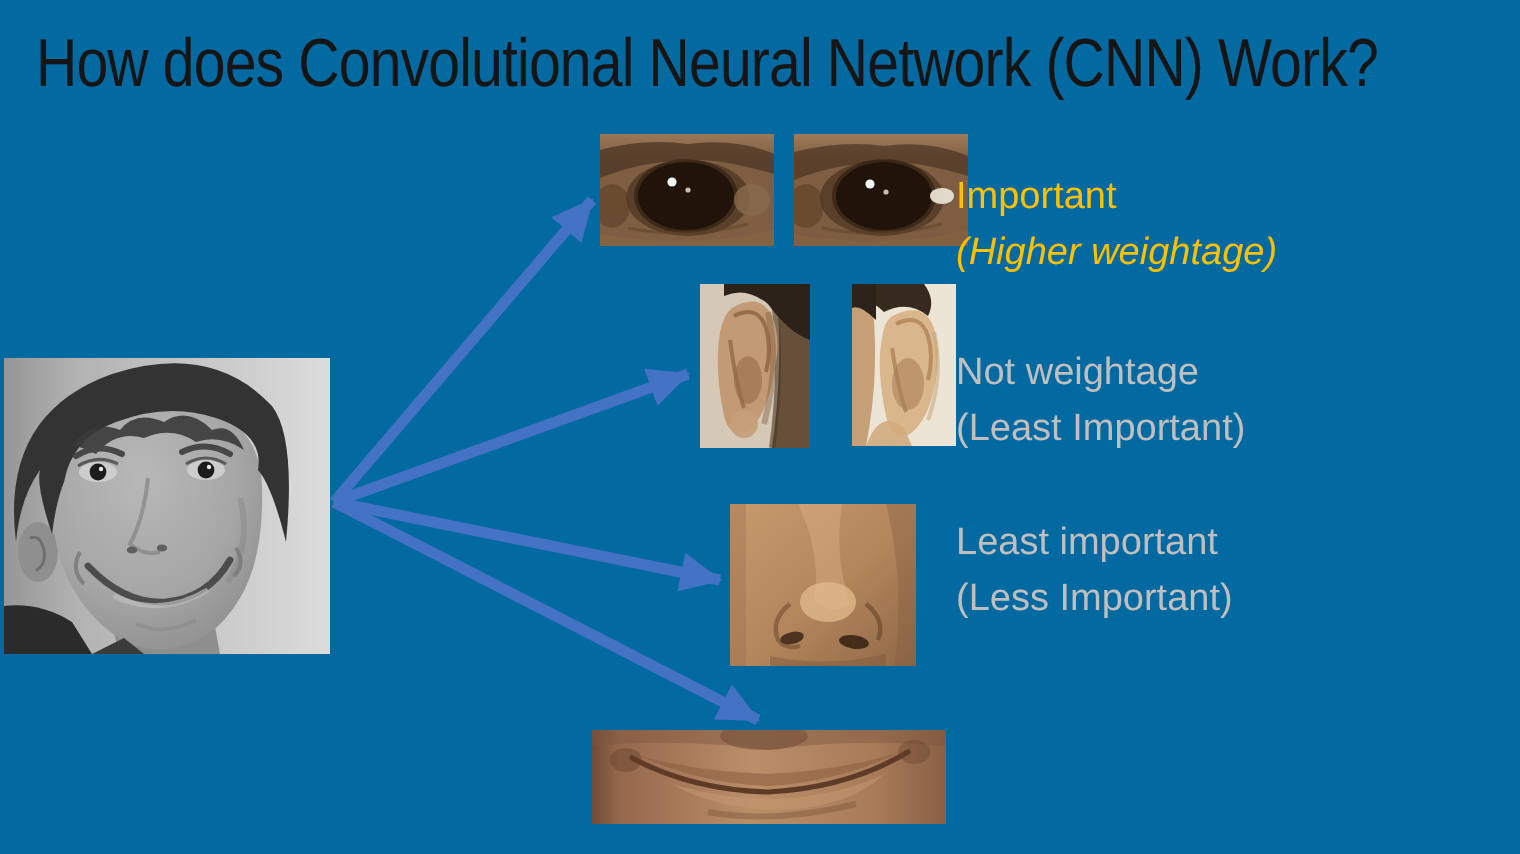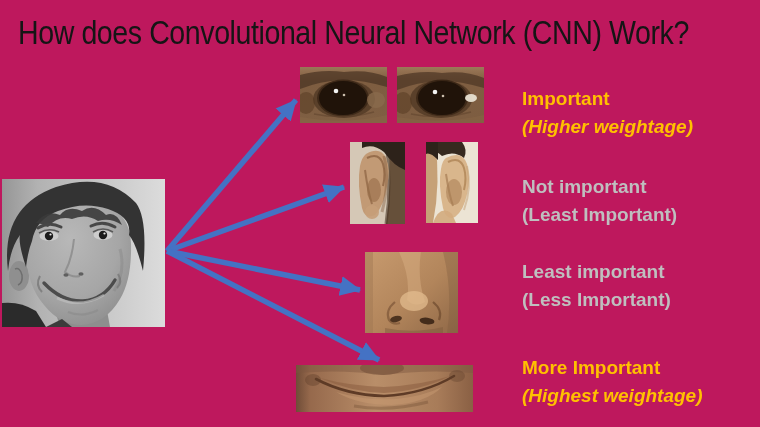--- a/index.html
+++ b/index.html
@@ -1,29 +1,29 @@
 <!DOCTYPE html>
 <html><head>
 <meta charset="utf-8">
 <style>
   html,body{margin:0;padding:0;background:#ffffff;}
   .stage{
-    position:relative;width:760px;height:427px;background:#be185d;overflow:hidden;
+    position:relative;width:760px;height:427px;background:#0369a1;overflow:hidden;
     font-family:"Liberation Sans", sans-serif;
   }
   .title{
     position:absolute;left:18px;top:13px;margin:0;
     font-size:34px;font-weight:500;color:#151515;white-space:nowrap;
     transform:scaleX(0.84);transform-origin:left top;letter-spacing:-0.5px;
   }
   .photo{position:absolute;line-height:0;}
   .photo svg{display:block;}
   .arrows{position:absolute;left:0;top:0;pointer-events:none;}
   .label{
-    position:absolute;left:522px;font-size:19px;font-weight:bold;
+    position:absolute;left:478px;font-size:19px;font-weight:normal;
     line-height:28px;white-space:nowrap;
   }
   .label.gold{color:#FFC000;}
   .label.gray{color:#BFBFBF;}
   .label .weightage.italic{font-style:italic;}
 </style>
 </head>
 <body>
 
 <div class="stage">
@@ -210,27 +210,23 @@
       <ellipse cx="161" cy="11" rx="8" ry="6" fill="#5e3e2a" opacity="0.35"></ellipse>
     </svg>
   </div>
 
   <div class="label gold" style="top:85px">
     <div class="importance">Important</div>
     <div class="weightage italic">(Higher weightage)</div>
   </div>
 
   <div class="label gray" style="top:173px">
-    <div class="importance">Not important</div>
+    <div class="importance">Not weightage</div>
     <div class="weightage">(Least Important)</div>
   </div>
 
   <div class="label gray" style="top:258px">
     <div class="importance">Least important</div>
     <div class="weightage">(Less Important)</div>
   </div>
 
-  <div class="label gold" style="top:354px">
-    <div class="importance">More Important</div>
-    <div class="weightage italic">(Highest weightage)</div>
-  </div>
 
 </div>
 
 </body></html>

